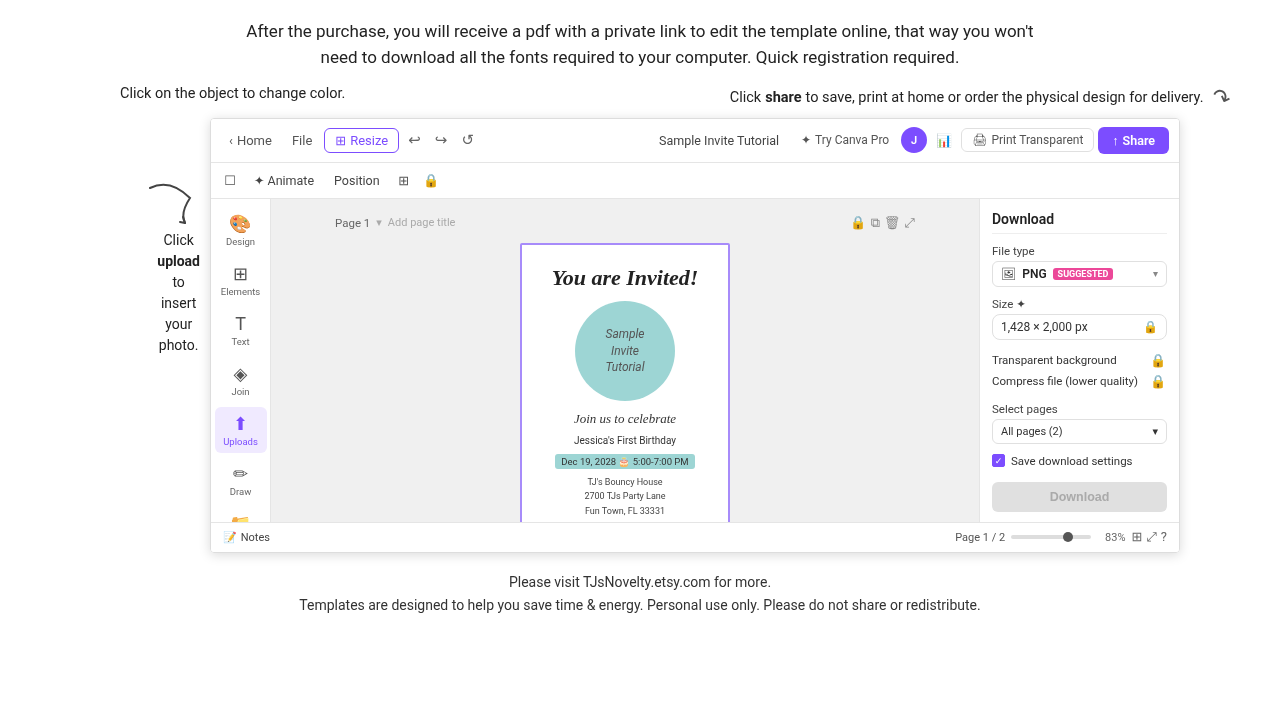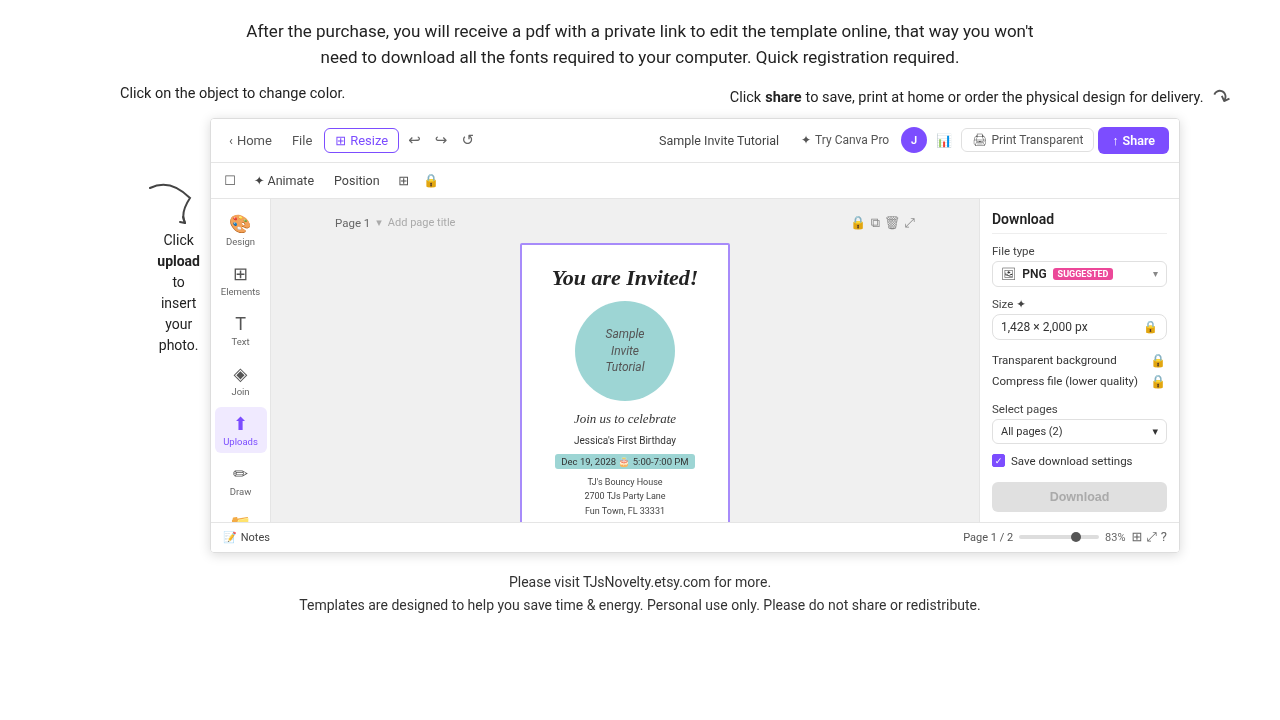--- a/index.html
+++ b/index.html
@@ -469,21 +469,21 @@
       align-items: center;
       gap: 4px;
       font-size: 11px;
       color: #444;
     }
     .canva-bottombar .spacer { flex: 1; }
     .canva-bottombar .page-indicator { font-size: 11px; color: #555; }
     .canva-bottombar .zoom-bar {
       display: flex;
       align-items: center;
-      gap: 6px;
+      gap: 14px;
       font-size: 11px;
     }
     .zoom-track {
       width: 80px;
       height: 4px;
       background: #ddd;
       border-radius: 2px;
       position: relative;
     }
     .zoom-thumb {

